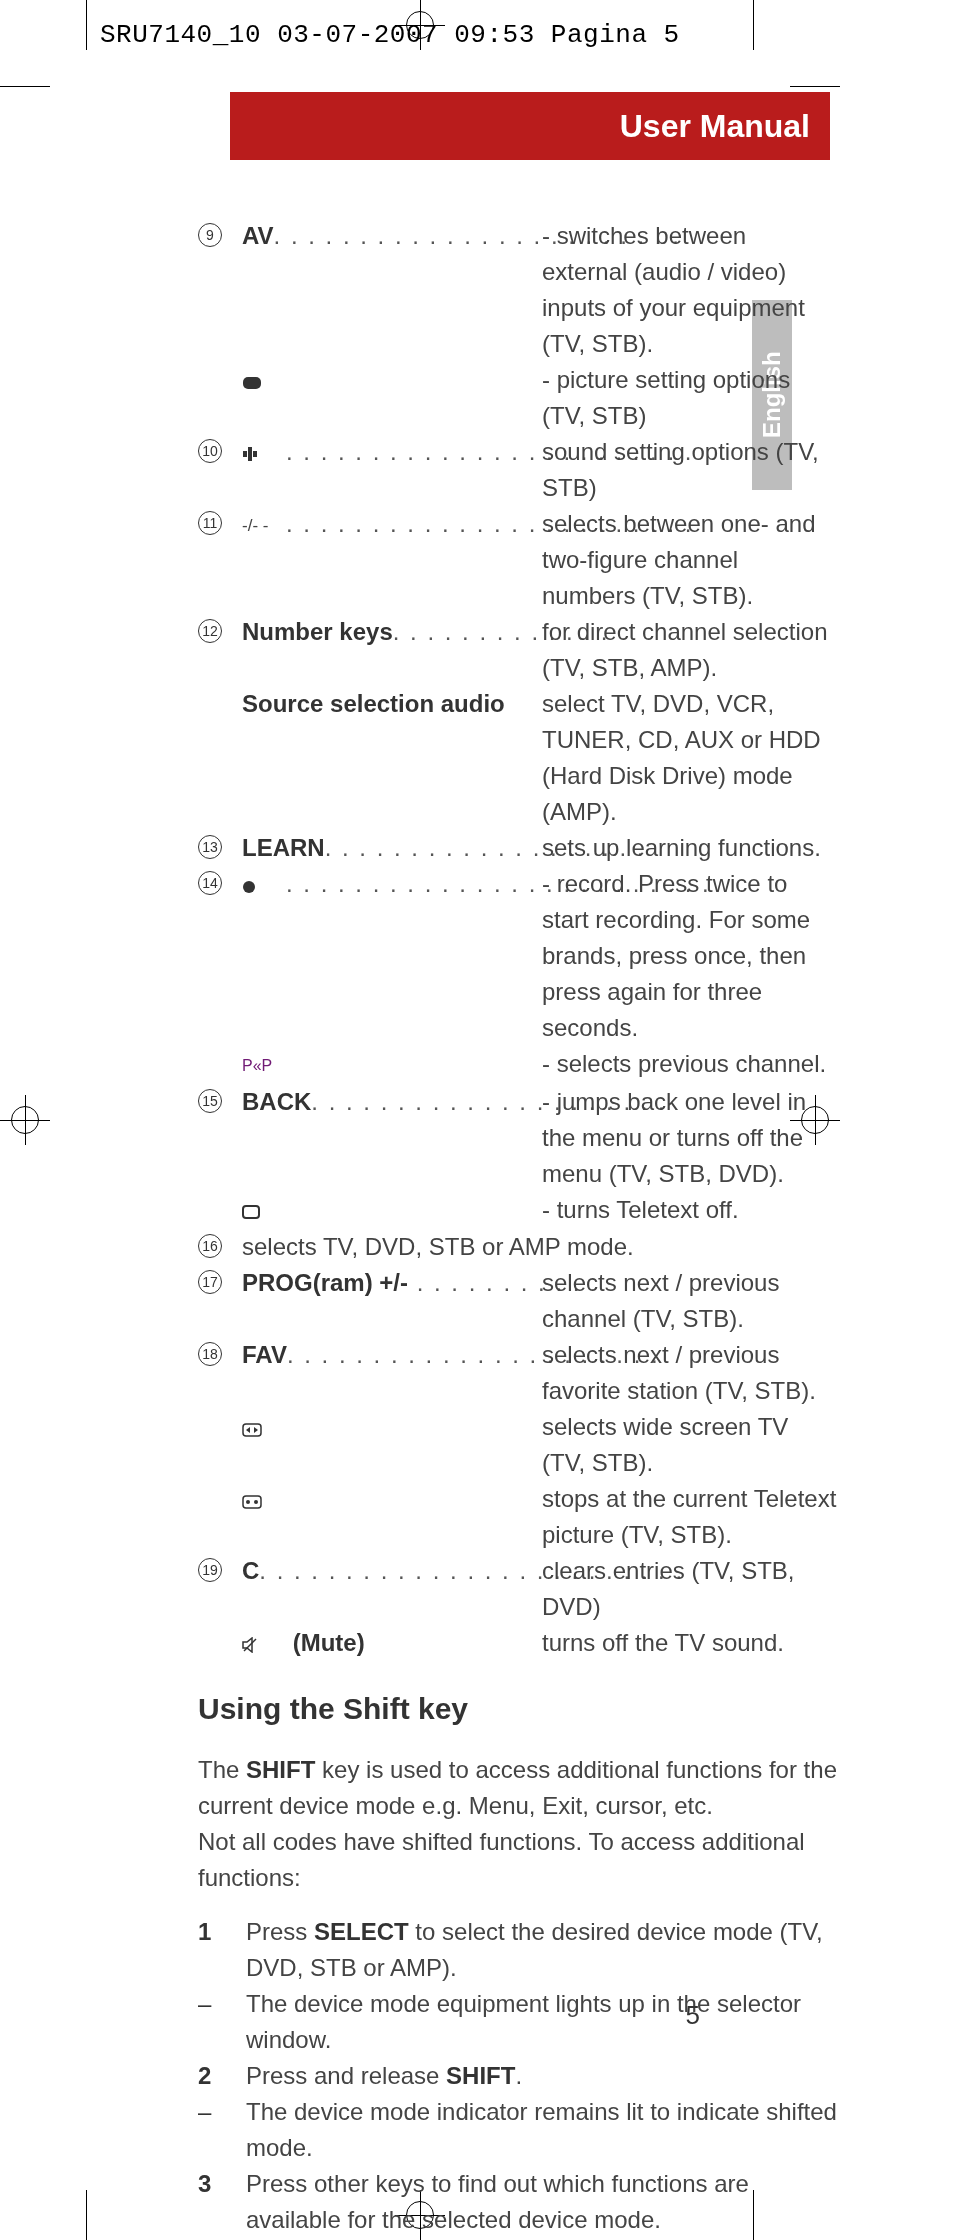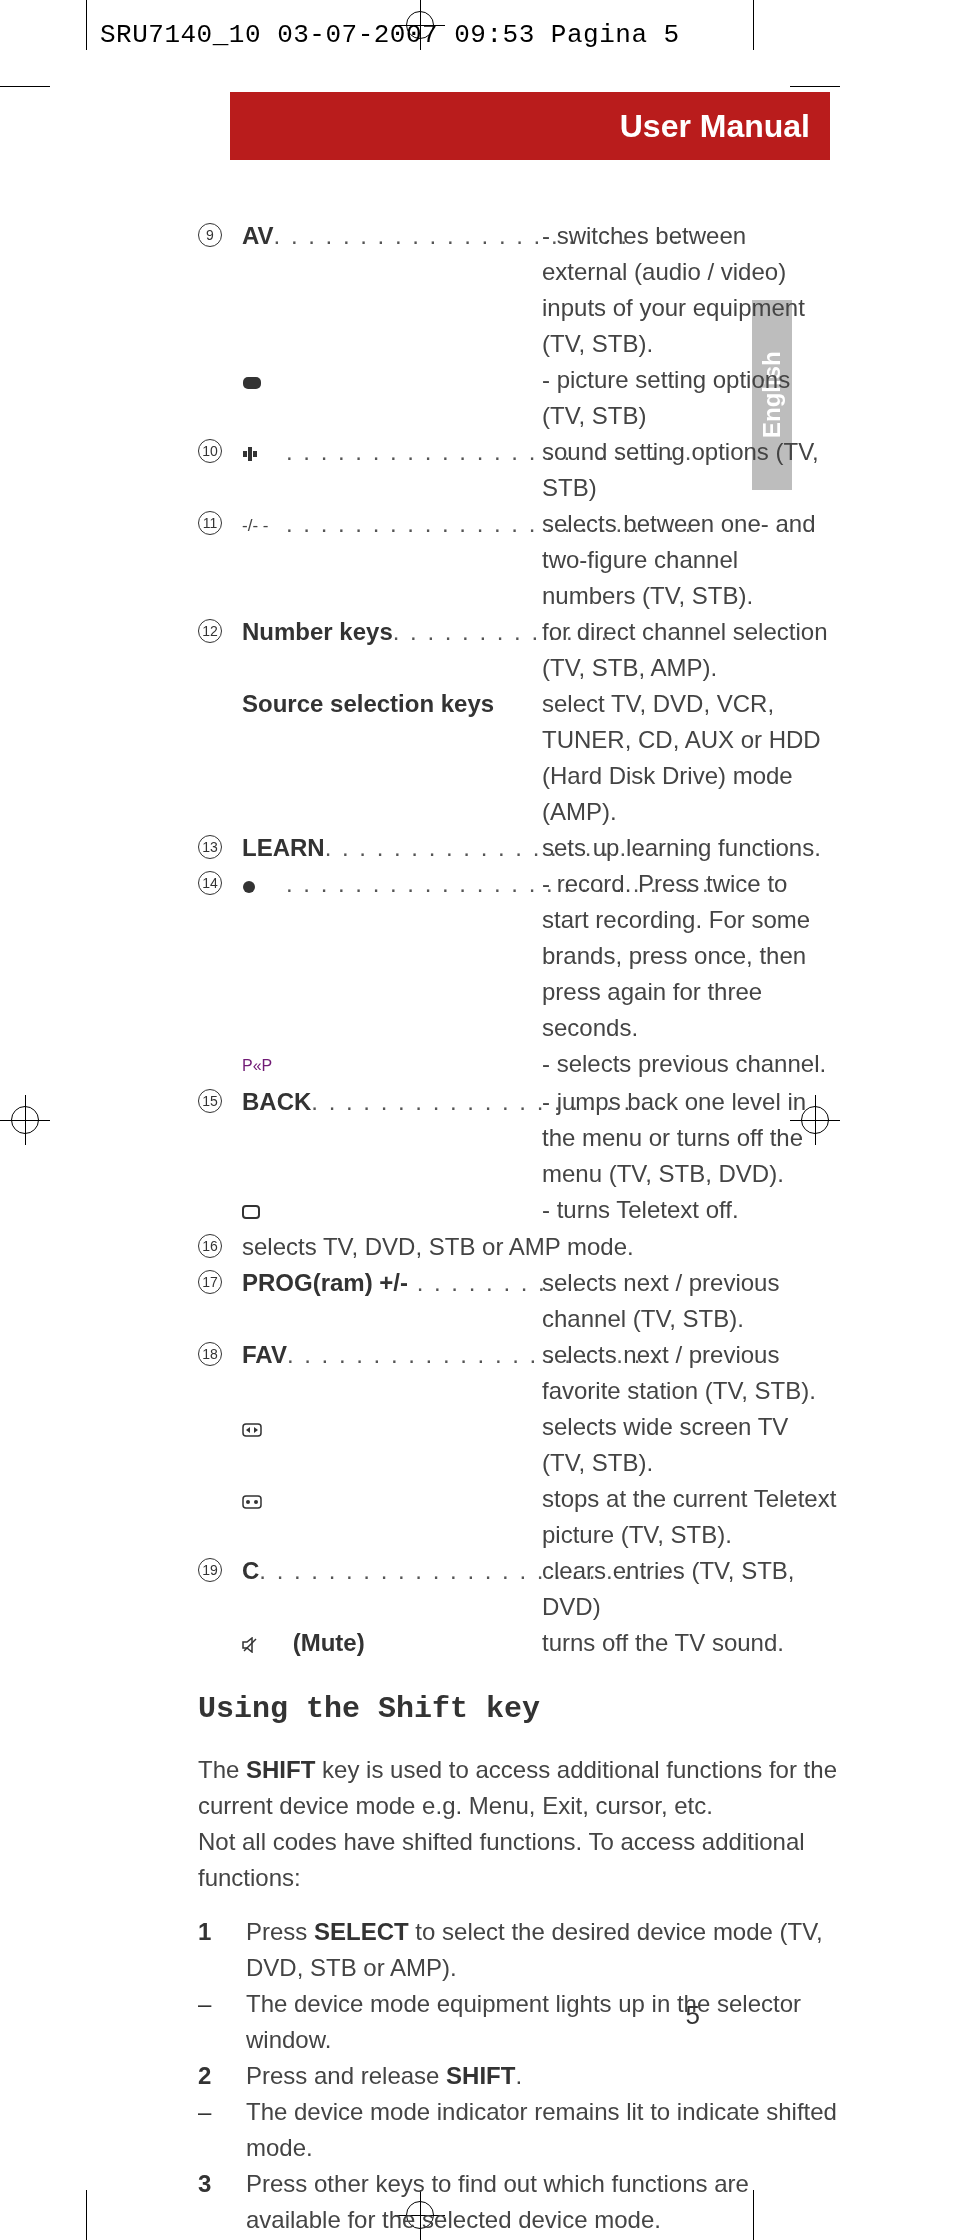--- a/index.html
+++ b/index.html
@@ -146,21 +146,20 @@
     vertical-align: middle;
   }
   .sub-icon .num-col { }
   .sub-icon .icon { font-size: 16px; color:#701a75; }
 
   h2.section {
     margin-top: 28px;
     font-size: 30px;
     font-weight: 700;
     color: #333;
-    font-family: Liberation Mono, monospace;
   }
 
   ol.steps, ul.notes {
     list-style: none;
     padding: 0;
     margin: 0;
   }
   ol.steps li, ul.notes li {
     display: flex;
     margin: 0;
@@ -254,21 +253,21 @@
       <div class="right-col">selects between one- and two-figure channel numbers (TV, STB).</div>
     </div>
 
     <div class="row">
       <div class="num-col"><span class="circled">12</span></div>
       <div class="left-col"><span class="bold">Number keys</span><span class="dots">. . . . . . . . . . . . .</span></div>
       <div class="right-col">for direct channel selection (TV, STB, AMP).</div>
     </div>
     <div class="row">
       <div class="num-col"></div>
-      <div class="left-col"><span class="bold">Source selection keys</span></div>
+      <div class="left-col"><span class="bold">Source selection audio</span></div>
       <div class="right-col">select TV, DVD, VCR, TUNER, CD, AUX or HDD (Hard Disk Drive) mode (AMP).</div>
     </div>
 
     <div class="row">
       <div class="num-col"><span class="circled">13</span></div>
       <div class="left-col"><span class="bold">LEARN</span><span class="dots">. . . . . . . . . . . . . . . . . . .</span></div>
       <div class="right-col">sets up learning functions.</div>
     </div>
 
     <div class="row">

